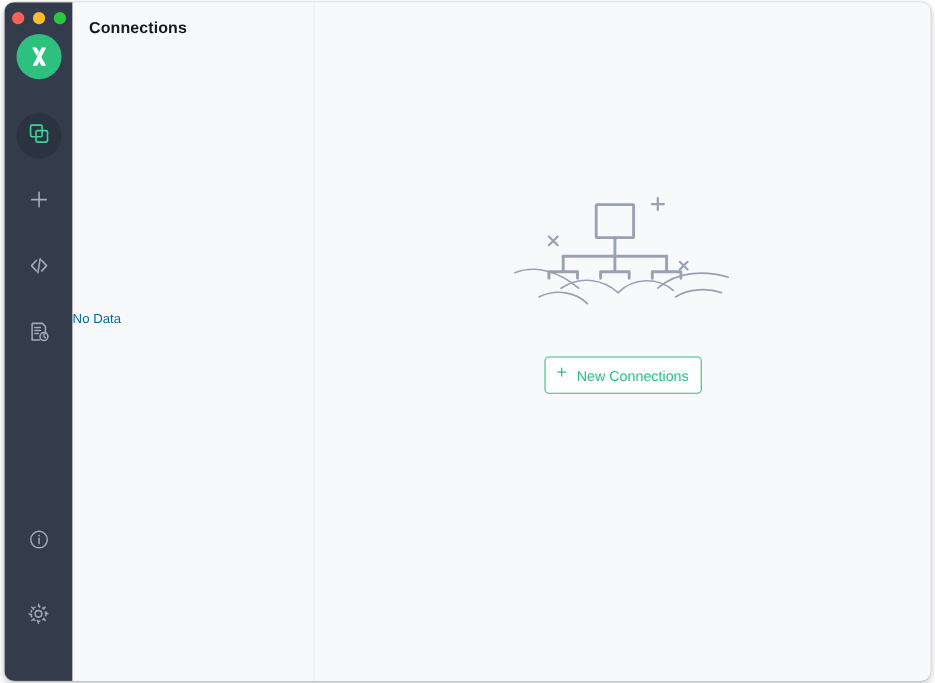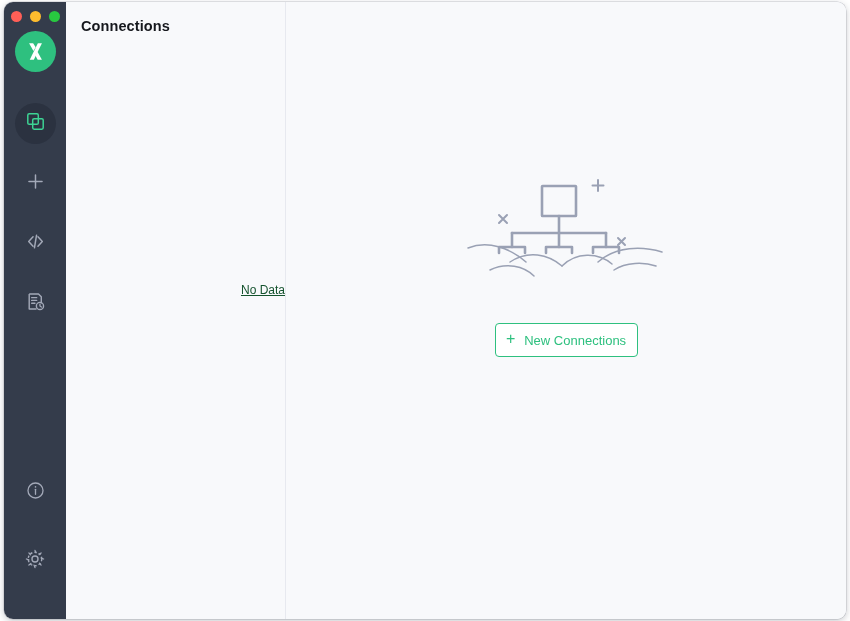--- a/index.html
+++ b/index.html
@@ -111,24 +111,23 @@
     font-size: 14.5px;
     font-weight: bold;
     color: #16181d;
     letter-spacing: 0.1px;
   }
   #no-data-label {
     position: absolute;
     top: 281px;
     left: 0;
     width: 100%;
-    text-align: right;
+    text-align: left;
     font-size: 12px;
-    color: #14532d;
-    text-decoration: underline;
+    color: #0369a1;
   }
 
   
   #content-pane {
     flex: 1 1 auto;
     height: 100%;
     background: #f8f9fb;
     display: flex;
     flex-direction: column;
     align-items: center;

